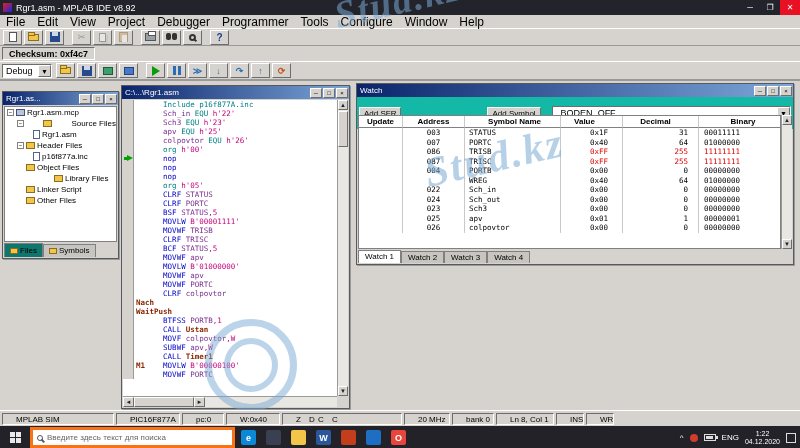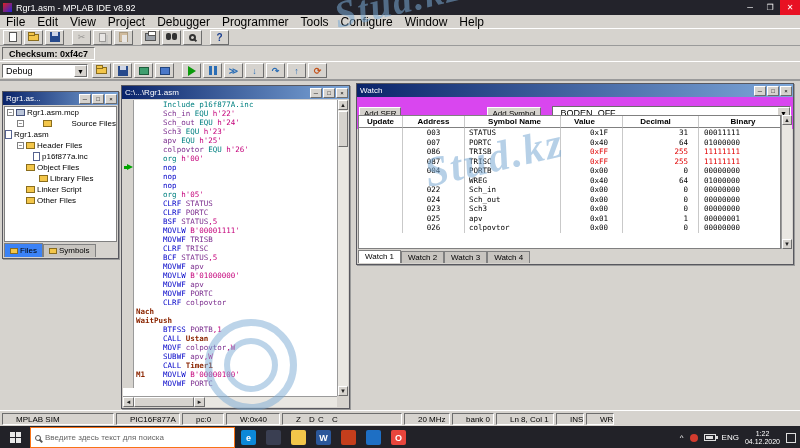--- a/index.html
+++ b/index.html
@@ -41,21 +41,21 @@
   .i-mag:before { content:""; position:absolute; right:-3px; bottom:-2px; width:4px; height:2px; background:#333; transform:rotate(45deg); }
   .i-help { font-weight:bold; font-size:10px; color:#1b3f8f; }
 
   .checksumrow { height:15px; display:flex; align-items:center; background:#d6d3ce; padding-left:2px; }
   .checksum-box { height:13px; line-height:12px; padding:0 6px; font-size:9px; font-weight:bold; border:1px solid; border-color:#6d6d6d #fff #fff #6d6d6d; background:#d6d3ce; }
 
   .toolbar2 { height:19px; border-top:1px solid #fff; }
   .combo { height:14px; background:#fff; border:1px solid; border-color:#6d6d6d #fff #fff #6d6d6d; display:flex; align-items:center; font-size:9px; }
   .combo .cval { padding:0 3px; flex:1; white-space:nowrap; overflow:hidden; }
   .combo .carrow { width:13px; height:12px; background:#d6d3ce; border:1px solid; border-color:#fff #6d6d6d #6d6d6d #fff; font-size:7px; text-align:center; line-height:11px; flex:none; }
-  .debug-combo { width:86px; margin-right:3px; }
+  .debug-combo { width:50px; margin-right:3px; }
   .i-play { width:0; height:0; border-left:8px solid #0a9a0a; border-top:5px solid transparent; border-bottom:5px solid transparent; }
   .i-pause { width:8px; height:9px; border-left:3px solid #2a6db5; border-right:3px solid #2a6db5; }
   .i-step { font-size:9px; color:#2a6db5; font-weight:bold; line-height:10px; }
   .i-reset { font-size:9px; color:#c4531b; font-weight:bold; line-height:10px; }
   .i-chip { width:10px; height:8px; background:#3f9e6e; border:1px solid #1d5c3c; }
   .i-chip2 { width:10px; height:8px; background:#4a78c9; border:1px solid #22457e; }
 
   
   .mdi { position:relative; height:330px; background:#d6d3ce; border-top:1px solid #9a9a9a; overflow:hidden; }
   .child { position:absolute; background:#d6d3ce; border:1px solid #58585f; box-shadow:1px 1px 0 #9a9a9a; }
@@ -67,21 +67,21 @@
   .proj { left:2px; top:10px; width:117px; height:168px; }
   .proj-body { position:absolute; top:14px; left:1px; right:1px; bottom:16px; background:#fff; border:1px solid #808080; overflow:hidden; font-size:8px; }
   .trow { display:flex; align-items:center; height:11px; white-space:nowrap; }
   .expander { width:7px; height:7px; border:1px solid #808080; background:#fff; font-size:6px; line-height:5px; text-align:center; margin:0 2px; flex:none; }
   .nico { width:9px; height:7px; margin-right:2px; flex:none; }
   .nico.folder { background:#f3c64a; border:1px solid #8a6d1d; }
   .nico.file { width:7px; height:9px; background:#fff; border:1px solid #55628f; }
   .nico.chip { background:#b9c4d8; border:1px solid #44507a; }
   .proj-tabs { position:absolute; left:1px; bottom:1px; height:15px; right:1px; display:flex; align-items:flex-end; background:#d6d3ce; }
   .ptab { height:13px; line-height:12px; font-size:8px; padding:0 5px; border:1px solid #808080; border-bottom:none; background:#c8c5c0; display:flex; align-items:center; gap:2px; }
-  .ptab.active { background:#3b82f6; height:14px; }
+  .ptab.active { background:#0f766e; height:14px; }
   .ptab .tico { width:8px; height:6px; background:#f3c64a; border:1px solid #8a6d1d; }
 
   
   .edit { left:121px; top:4px; width:229px; height:324px; }
   .edit-body { position:absolute; top:14px; left:1px; right:12px; bottom:12px; background:#fff; overflow:hidden; }
   .code-line { display:flex; height:9px; line-height:9px; }
   .gutter { width:11px; flex:none; background:#d6d3ce; border-right:1px solid #9a9a9a; position:relative; }
   .arrow-tri { position:absolute; left:4px; top:1px; width:0; height:0; border-left:6px solid #00a400; border-top:3px solid transparent; border-bottom:3px solid transparent; }
   .arrow-tail { position:absolute; left:1px; top:3px; width:4px; height:3px; background:#00a400; }
   .code-text { white-space:pre; font-family:"DejaVu Sans Mono", monospace; font-size:7.5px; padding-left:2px; }
@@ -89,21 +89,21 @@
   .vsb { position:absolute; top:14px; right:1px; bottom:12px; width:11px; background:#e9e7e2; border-left:1px solid #9a9a9a; }
   .hsb { position:absolute; left:1px; right:12px; bottom:1px; height:11px; background:#e9e7e2; border-top:1px solid #9a9a9a; display:flex; }
   .sbarrow { width:11px; height:10px; background:#d6d3ce; border:1px solid; border-color:#fff #6d6d6d #6d6d6d #fff; font-size:6px; text-align:center; line-height:9px; flex:none; color:#222; }
   .vsb .sbarrow { width:10px; }
   .vthumb { position:absolute; left:0; top:11px; width:10px; height:36px; background:#d6d3ce; border:1px solid; border-color:#fff #6d6d6d #6d6d6d #fff; }
   .vsb .down { position:absolute; bottom:0; }
   .hthumb { width:60px; height:10px; background:#d6d3ce; border:1px solid; border-color:#fff #6d6d6d #6d6d6d #fff; }
 
   
   .watch { left:356px; top:2px; width:438px; height:182px; }
-  .watch-toolbar { height:32px; display:flex; align-items:center; gap:11px; padding:0 2px; background:#d946ef; }
+  .watch-toolbar { height:32px; display:flex; align-items:center; gap:11px; padding:0 2px; background:#14b8a6; }
   .wbtn { height:13px; line-height:11px; font-size:8px; padding:0 4px; background:#d6d3ce; border:1px solid; border-color:#fff #6d6d6d #6d6d6d #fff; }
   .sfr-combo { width:64px;margin-top:24px; }
   .sym-combo { flex:1; }
   .watch-table { position:absolute; left:1px; right:12px; top:31px; bottom:15px; background:#fff; border:1px solid #808080; overflow:hidden; font-family:"DejaVu Sans Mono", monospace; font-size:7.5px; }
   .wrow { display:flex; height:9.5px; line-height:9.5px; }
   .wrow.hdr { height:12px; line-height:12px; font-weight:bold; font-family:"Liberation Sans", sans-serif; font-size:8px; }
   .wc { border-right:1px solid #c9c9c9; overflow:hidden; white-space:nowrap; flex:none; }
   .hdr .wc { border-bottom:1px solid #808080; text-align:center; }
   .wc0 { width:44px; } .wc1 { width:62px; text-align:center; } .wc2 { width:96px; padding-left:4px; }
   .wc3 { width:62px; text-align:right; padding-right:14px; } .wc4 { width:76px; text-align:right; padding-right:10px; }
@@ -119,21 +119,21 @@
   .sb-seg { height:12px; line-height:11px; font-size:8px; padding:0 13px; border:1px solid; border-color:#6d6d6d #fff #fff #6d6d6d; white-space:nowrap; overflow:hidden; flex:none; }
   .sb-seg:nth-child(1){width:112px;} .sb-seg:nth-child(2){width:64px;} .sb-seg:nth-child(3){width:42px;}
   .sb-seg:nth-child(4){width:54px;} .sb-seg:nth-child(5){width:120px; letter-spacing:3px;} .sb-seg:nth-child(6){width:46px;}
   .sb-seg:nth-child(7){width:42px;} .sb-seg:nth-child(8){width:58px;} .sb-seg:nth-child(9){width:28px;} .sb-seg:nth-child(10){width:28px;}
 
   
   .taskbar { height:23px; background:#222228; display:flex; align-items:center; color:#fff; }
   .startbtn { width:30px; height:23px; display:flex; align-items:center; justify-content:center; flex:none; }
   .winlogo { display:grid; grid-template-columns:5px 5px; grid-template-rows:5px 5px; gap:1px; }
   .winlogo div { background:#e8e8e8; }
-  .searchbox { width:205px; height:21px; background:#fff; border:1px solid #f97316; display:flex; align-items:center; padding:0 4px; gap:4px; flex:none; }
+  .searchbox { width:205px; height:21px; background:#fff; border:3px solid #f97316; display:flex; align-items:center; padding:0 4px; gap:4px; flex:none; }
   .maglass { width:6px; height:6px; border:1.5px solid #555; border-radius:50%; position:relative; flex:none; }
   .maglass:before { content:""; position:absolute; right:-3px; bottom:-2px; width:4px; height:1.5px; background:#555; transform:rotate(45deg); }
   .searchbox span { font-size:8px; color:#666; white-space:nowrap; overflow:hidden; }
   .taskicons { display:flex; align-items:center; flex:1; padding-left:6px; gap:10px; }
   .tb-app { width:15px; height:15px; border-radius:2px; display:flex; align-items:center; justify-content:center; font-size:9px; font-weight:bold; color:#fff; flex:none; }
   .tray { display:flex; align-items:center; gap:6px; padding-right:4px; flex:none; }
   .tray .chev { font-size:8px; }
   .battery { width:12px; height:7px; border:1px solid #ddd; position:relative; }
   .battery:before { content:""; position:absolute; right:-3px; top:1px; width:2px; height:3px; background:#ddd; }
   .battery:after { content:""; position:absolute; left:1px; top:1px; bottom:1px; width:7px; background:#ddd; }
@@ -274,39 +274,39 @@
           <div class="trow">
             <span class="expander">−</span>
             <span class="nico chip"></span>
             <span>Rgr1.asm.mcp</span>
           </div>
           <div class="trow" style="padding-left: 10px; justify-content: space-between;">
             <span class="expander">−</span>
             <span class="nico folder"></span>
             <span>Source Files</span>
           </div>
-          <div class="trow" style="">
+          <div class="trow" style="padding-left: 28px;">
             <span class="nico file"></span>
             <span>Rgr1.asm</span>
           </div>
           <div class="trow" style="padding-left: 10px;">
             <span class="expander">−</span>
             <span class="nico folder"></span>
             <span>Header Files</span>
           </div>
           <div class="trow" style="padding-left: 28px;">
             <span class="nico file"></span>
             <span>p16f877a.inc</span>
           </div>
           <div class="trow" style="padding-left: 10px;">
             <span style="width: 11px; flex: 0 0 auto;"></span>
             <span class="nico folder"></span>
             <span>Object Files</span>
           </div>
-          <div class="trow" style="padding-left: 23px;">
+          <div class="trow" style="padding-left: 10px; margin-left: 28px;">
             <span style="width: 11px; flex: 0 0 auto;"></span>
             <span class="nico folder"></span>
             <span>Library Files</span>
           </div>
           <div class="trow" style="padding-left: 10px;">
             <span style="width: 11px; flex: 0 0 auto;"></span>
             <span class="nico folder"></span>
             <span>Linker Script</span>
           </div>
           <div class="trow" style="padding-left: 10px;">
@@ -335,24 +335,20 @@
         <span class="cbtn">×</span>
       </div>
       <div class="edit-body">
           <div class="code-line">
             <span class="gutter"></span>
             <span class="code-text"><span class="c-d">      Include p16f877A.inc</span></span>
           </div>
           <div class="code-line">
             <span class="gutter"></span>
             <span class="code-text"><span class="c-p">      Sch_in </span><span class="c-d">EQU</span><span class="c-n"> h'22'</span></span>
-          </div>
-          <div class="code-line">
-            <span class="gutter"></span>
-            <span class="code-text"><span class="c-p">      Sch_out </span><span class="c-d">EQU</span><span class="c-n"> h'24'</span></span>
           </div>
           <div class="code-line">
             <span class="gutter"></span>
             <span class="code-text"><span class="c-p">      Sch3 </span><span class="c-d">EQU</span><span class="c-n"> h'23'</span></span>
           </div>
           <div class="code-line">
             <span class="gutter"></span>
             <span class="code-text"><span class="c-p">      apv </span><span class="c-d">EQU</span><span class="c-n"> h'25'</span></span>
           </div>
           <div class="code-line">

